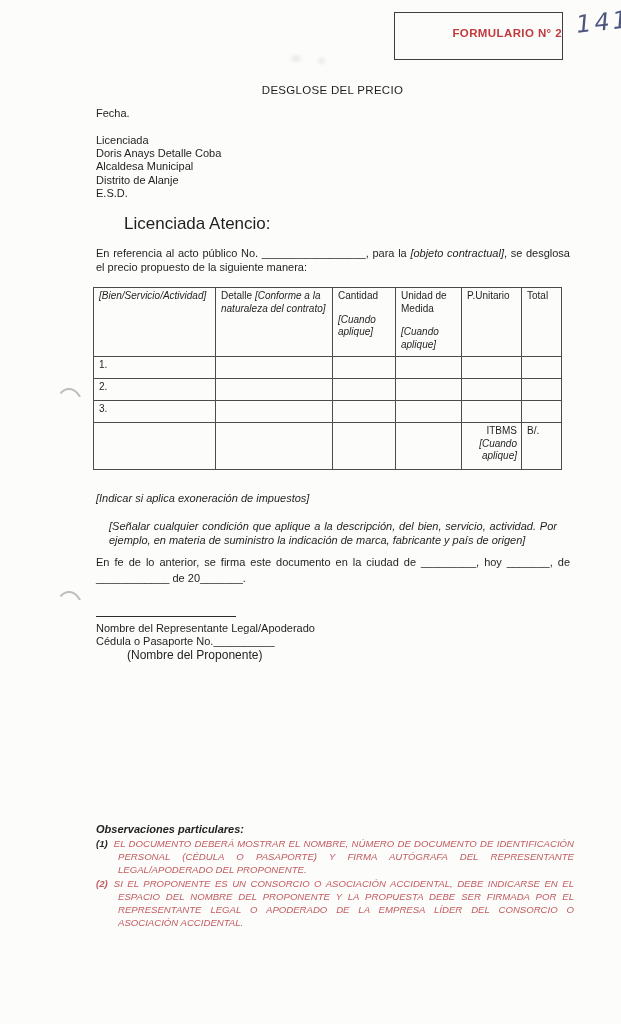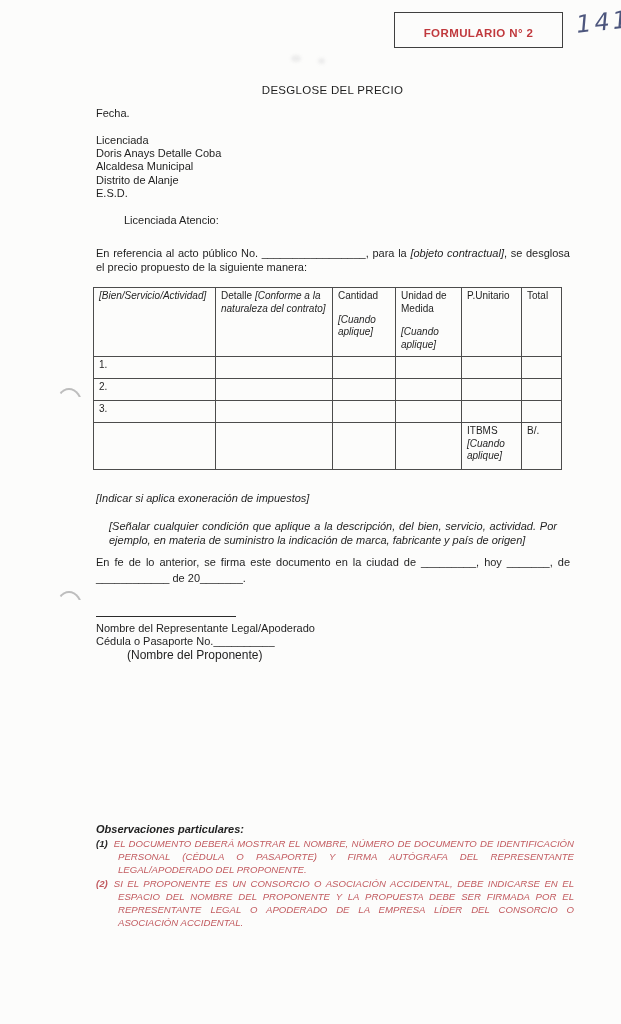--- a/index.html
+++ b/index.html
@@ -10,52 +10,52 @@
     background:#fcfcfb;
     font-family:"Liberation Sans", sans-serif;
     color:#1f1f1f;
     overflow:hidden;
     box-shadow:0 0 6px rgba(0,0,0,.4);
   }
   .abs { position:absolute; }
 
   
   .form-box {
-    left:394px; top:12px; width:169px; height:36px;
+    left:394px; top:12px; width:169px; height:48px;
     border:1.5px solid #3f3f3f; box-sizing:border-box;
-    text-align:center; padding-top:10px;
+    text-align:right; padding-top:10px;
   }
   .form-box-label {
     color:#c0393d; font-weight:bold; font-size:11.5px; letter-spacing:.4px;
   }
   .handwritten {
     left:576px; top:8px; font-size:24px; color:#2f3a68;
     font-family:"DejaVu Sans", sans-serif; font-style:italic;
     transform:rotate(-6deg); letter-spacing:3px; opacity:.85;
   }
 
   .doc-title { left:96px; top:84px; width:473px; text-align:center; font-size:11.5px; letter-spacing:.3px; }
   .fecha { left:96px; top:107px; font-size:11px; }
   .recipient { left:96px; top:134px; font-size:11px; line-height:13.2px; }
-  .salutation { left:96px; top:214px; font-size:11px;padding-left:28px; }
+  .salutation { left:96px; top:214px; font-size:17px;padding-left:28px; }
   .intro { left:96px; top:246px; width:474px; font-size:11px; line-height:14px; text-align:justify; }
   .it { font-style:italic; }
 
   
   table.price-table {
     left:93px; top:287px; width:468px;
     border-collapse:collapse; table-layout:fixed;
     font-size:10px; line-height:12.5px;
   }
   .price-table td { border:1px solid #4c4c4c; padding:2px 4px 2px 5px; vertical-align:top; overflow:hidden; }
   .price-table tr.hdr td { height:64px; }
   .price-table tr.item td { height:17px; }
   .price-table tr.ftr td { height:42px; }
   .note-block { display:block; margin-top:11px; font-style:italic; }
-  .cell-center { text-align:left; }
+  .cell-center { text-align:right; }
 
   .conditions { left:96px; top:491px; width:474px; font-size:11px; font-style:italic; line-height:14.5px; }
   .conditions .just { text-align:justify; margin:13px; }
   .conditions p { margin:0; }
 
   .closing { left:96px; top:554px; width:474px; font-size:11px; line-height:16px; text-align:justify; }
 
   .sig-line { left:96px; top:616px; width:140px; border-top:1.5px solid #2a2a2a; height:0; }
   .sig-name { left:96px; top:622px; font-size:11px;text-align:center; }
   .sig-ced  { left:96px; top:635px; font-size:11px; }

